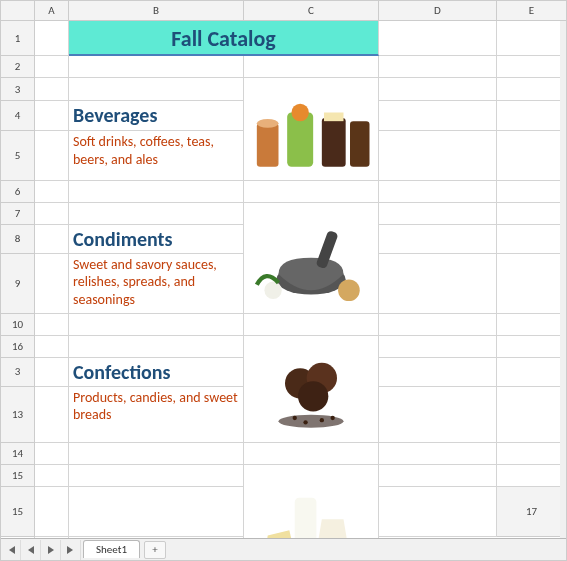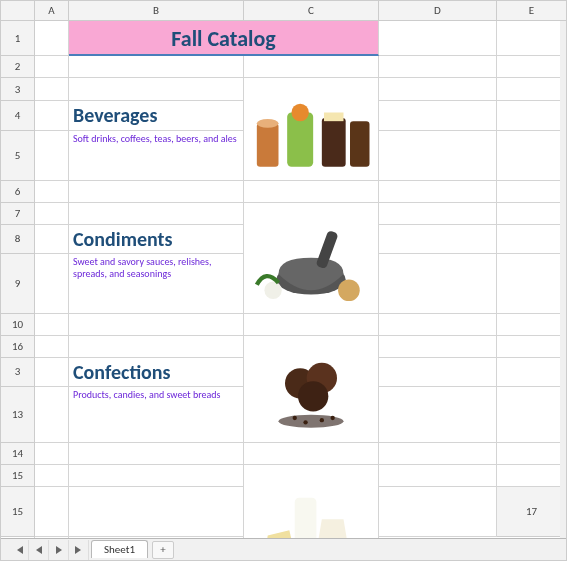--- a/index.html
+++ b/index.html
@@ -46,32 +46,32 @@
   .cell.tall60 { min-height: 60px; }
   .cell.tall48 { min-height: 48px; }
   .title-row {
     grid-column: 3 / span 2;
     text-align: center;
     font-size: 22px;
     font-weight: bold;
     color: #1f4e79;
     border-bottom: 2px solid #4a7ebb;
     padding: 4px 0 2px 0;
-    background: #f9a8d4;
+    background: #5eead4;
     border-right: 1px solid #d4d4d4;
   }
   .cat-heading {
     font-size: 20px;
     font-weight: bold;
     color: #1f4e79;
     border-top: none;
   }
   .cat-desc {
-    font-size: 10px;
-    color: #6d28d9;
+    font-size: 14px;
+    color: #c2410c;
     line-height: 1.25;
     vertical-align: top;
   }
   .img-cell {
     padding: 2px;
     display: flex;
     align-items: center;
     justify-content: center;
   }
   .img-cell svg { max-width: 100%; max-height: 100%; }
@@ -79,21 +79,20 @@
   .tabbar {
     position: absolute;
     left: 0; bottom: 0; right: 0;
     height: 22px;
     background: #f1f1f1;
     border-top: 1px solid #b8b8b8;
     display: flex;
     align-items: center;
     font-size: 11px;
     color: #555;
-    padding-left: 8px;
   }
   .nav-btn {
     width: 20px; height: 20px;
     display: flex; align-items: center; justify-content: center;
     cursor: pointer;
     border-right: 1px solid #ddd;
   }
   .nav-btn svg { width: 10px; height: 10px; fill: #666; }
   .sheet-tab {
     background: #fff;

